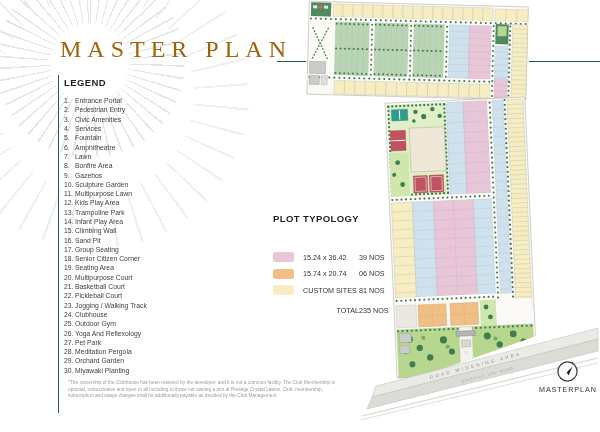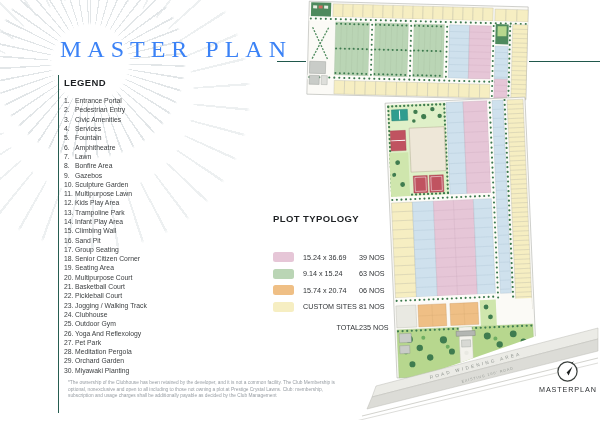--- a/index.html
+++ b/index.html
@@ -18,21 +18,21 @@
   }
   .swirl2 {
     position:absolute; left:-70px; top:-70px; width:330px; height:330px; border-radius:50%;
     background:repeating-conic-gradient(#edf0f1 0deg 0.9deg, transparent 0.9deg 9.5deg);
     -webkit-mask-image:radial-gradient(circle, transparent 0 98px, #000 100px 152px, transparent 156px);
     mask-image:radial-gradient(circle, transparent 0 98px, #000 100px 152px, transparent 156px);
   }
   .page-title {
     position:absolute; left:60px; top:36px;
     font-family:"Liberation Serif", serif; font-size:24px; font-weight:400;
-    letter-spacing:6px; color:#3b82f6; white-space:nowrap;
+    letter-spacing:6px; color:#a16207; white-space:nowrap;
   }
   .title-line { position:absolute; top:61px; height:1.4px; background:#20584c; }
   .title-line.left { left:277px; width:29px; }
   .title-line.right { left:529px; width:71px; }
 
   .legend-rule { position:absolute; left:57.5px; top:75px; width:1.5px; height:338px; background:#265c50; }
   .legend-heading {
     position:absolute; left:64px; top:77px;
     font-size:9.5px; font-weight:bold; letter-spacing:0.4px; color:#1d2023;
   }
@@ -199,27 +199,22 @@
     <div class="lg-row">
       <span class="lg-num">30.</span>
       <span class="lg-label">Miyawaki Planting</span>
     </div>
   </div>
 
 <div class="pt-heading">PLOT TYPOLOGY</div>
 <div class="pt-rows" id="pt-rows">
     <div class="pt-row">
       <span class="pt-swatch" style="background: rgb(230, 198, 215);"></span>
-      <span class="pt-size">15.24 x 36.69</span>
+      <span class="pt-size">15.24 x 36.42</span>
       <span class="pt-count">39 NOS</span>
-    </div>
-    <div class="pt-row">
-      <span class="pt-swatch" style="background: rgb(186, 213, 181);"></span>
-      <span class="pt-size">9.14 x 15.24</span>
-      <span class="pt-count">63 NOS</span>
     </div>
     <div class="pt-row">
       <span class="pt-swatch" style="background: rgb(239, 191, 133);"></span>
       <span class="pt-size">15.74 x 20.74</span>
       <span class="pt-count">06 NOS</span>
     </div>
     <div class="pt-row">
       <span class="pt-swatch" style="background: rgb(246, 238, 194);"></span>
       <span class="pt-size">CUSTOM SITES</span>
       <span class="pt-count">81 NOS</span>

